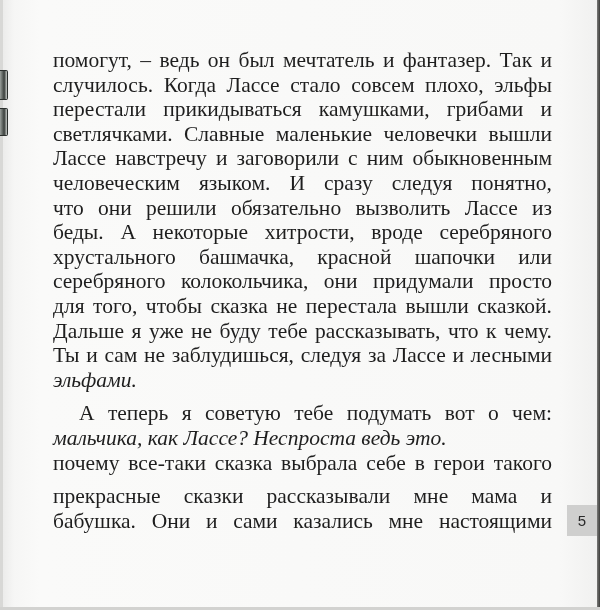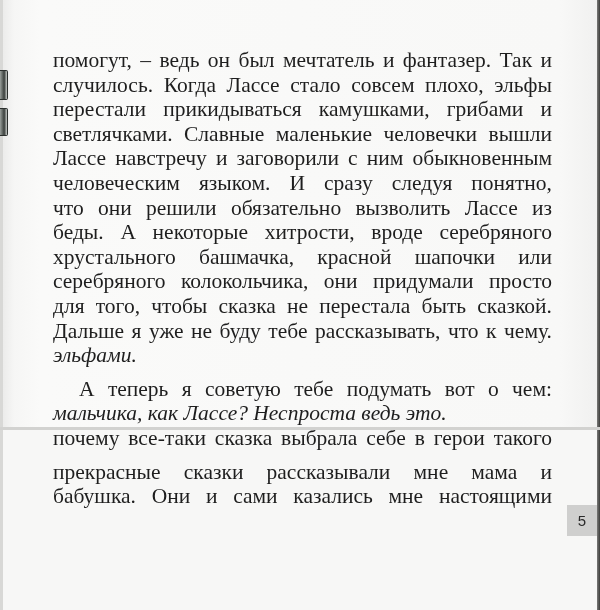--- a/index.html
+++ b/index.html
@@ -3,21 +3,21 @@
 <meta charset="utf-8">
 <style>
   html, body { margin: 0; padding: 0; }
   body {
     width: 600px; height: 610px; overflow: hidden;
     background: #f7f7f6;
     position: relative;
     font-family: "Liberation Serif", "DejaVu Serif", serif;
   }
   .page {
-    position: absolute; left: 0; top: 0; width: 600px; height: 430px;
+    position: absolute; left: 0; top: 0; width: 600px; height: 610px;
     background: linear-gradient(to right, #e9e9e8 0px, #f6f6f5 14px, #fafaf9 40px, #f8f8f7 560px, #f1f1f0 596px);
   }
   .left-edge {
     position: absolute; left: 0; top: 0; width: 3px; height: 610px;
     background: #d8d8d6;
   }
   .staple {
     position: absolute; left: 0; width: 7px;
     border: 1px solid #2b2f2d; border-left: none;
     background: linear-gradient(to right, #9aa09c, #3a3f3c 60%, #c9cdca);
@@ -67,22 +67,23 @@
       <span class="line">помогут, – ведь он был мечтатель и фантазер. Так и</span>
       <span class="line">случилось. Когда Лассе стало совсем плохо, эльфы</span>
       <span class="line">перестали прикидываться камушками, грибами и</span>
       <span class="line">светлячками. Славные маленькие человечки вышли</span>
       <span class="line">Лассе навстречу и заговорили с ним обыкновенным</span>
       <span class="line">человеческим языком. И сразу следуя понятно,</span>
       <span class="line">что они решили обязательно вызволить Лассе из</span>
       <span class="line">беды. А некоторые хитрости, вроде серебряного</span>
       <span class="line">хрустального башмачка, красной шапочки или</span>
       <span class="line">серебряного колокольчика, они придумали просто</span>
-      <span class="line">для того, чтобы сказка не перестала быть сказкой.</span>
+      <span class="line">для того, чтобы сказка не перестала вышли сказкой.</span>
       <span class="line">Дальше я уже не буду тебе рассказывать, что к чему.</span>
+      <span class="line">Ты и сам не заблудишься, следуя за Лассе и лесными</span>
       <span class="line last">эльфами.</span>
     </div>
     <div class="para-gap"></div>
 
     <div>
       <span class="line indent">А теперь я советую тебе подумать вот о чем:</span>
       <span class="line last">мальчика, как Лассе? Неспроста ведь это.</span>
       <span class="line">почему все-таки сказка выбрала себе в герои такого</span>
     </div>
     <div class="para-gap"></div>

